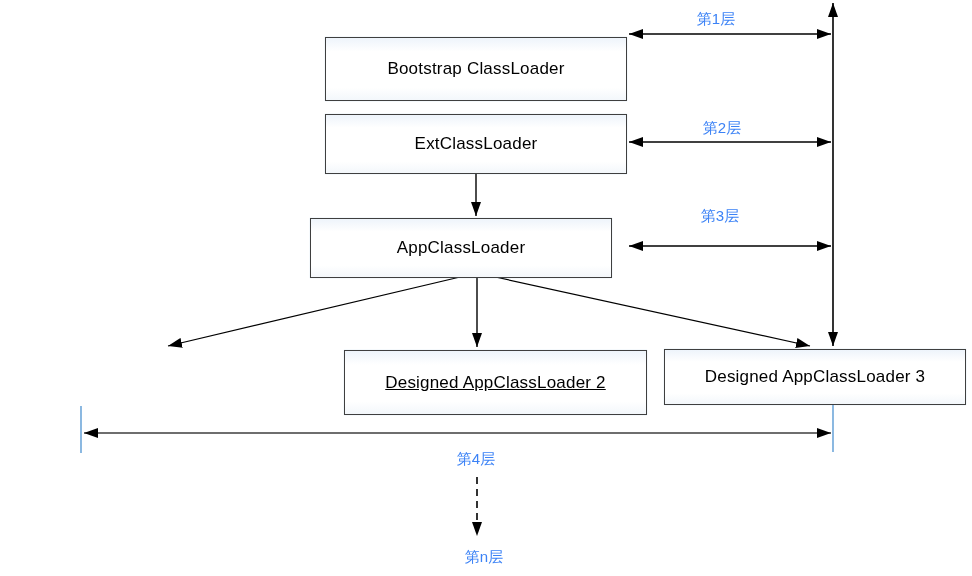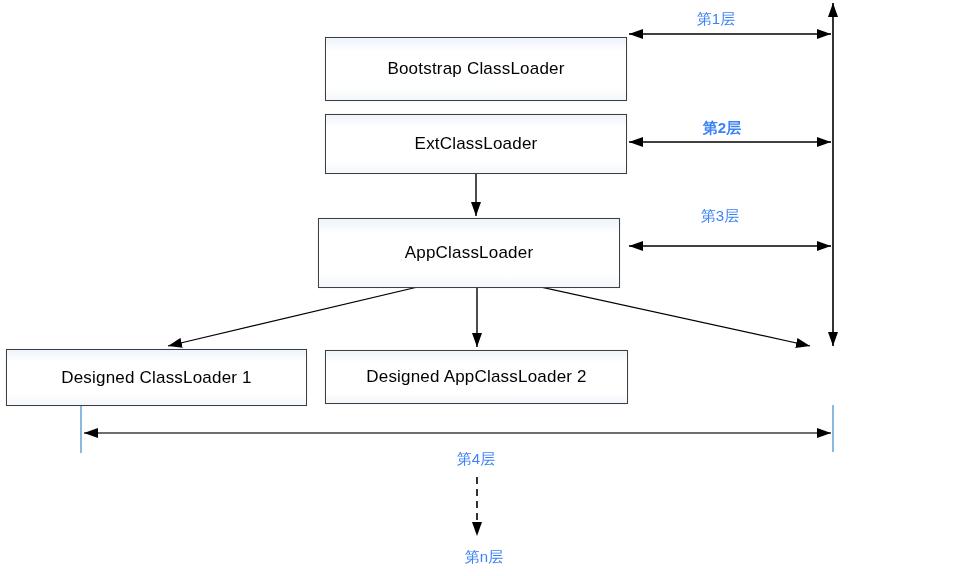--- a/index.html
+++ b/index.html
@@ -84,32 +84,32 @@
   </svg>
 
   <div class="node" style="left:325px; top:7px; width:302px; height:64px;margin-top:30px;">
     <span>Bootstrap ClassLoader</span>
   </div>
 
   <div class="node" style="left:325px; top:114px; width:302px; height:60px;">
     <span>ExtClassLoader</span>
   </div>
 
-  <div class="node" style="left:318px; top:218px; width:302px; height:70px;">
+  <div class="node" style="left:310px; top:218px; width:302px; height:60px;">
     <span>AppClassLoader</span>
   </div>
 
-  <div class="node" style="left:6px; top:349px; width:301px; height:57px;">
-    <span>Designed ClassLoader 1</span>
-  </div>
 
-  <div class="node" style="left:325px; top:350px; width:303px; height:54px;">
+  <div class="node" style="left:344px; top:350px; width:303px; height:65px;text-decoration:underline;">
     <span>Designed AppClassLoader 2</span>
   </div>
 
+  <div class="node" style="left:664px; top:349px; width:302px; height:56px;">
+    <span>Designed AppClassLoader 3</span>
+  </div>
 
   <div class="layer-label" style="left:666px; top:10px;">第1层</div>
-  <div class="layer-label" style="left:672px; top:119px;font-weight:bold;">第2层</div>
+  <div class="layer-label" style="left:672px; top:119px;">第2层</div>
   <div class="layer-label" style="left:670px; top:207px;">第3层</div>
   <div class="layer-label" style="left:426px; top:450px;text-align:center;">第4层</div>
   <div class="layer-label" style="left:434px; top:548px;">第n层</div>
 
 </div>
 
 </body></html>

